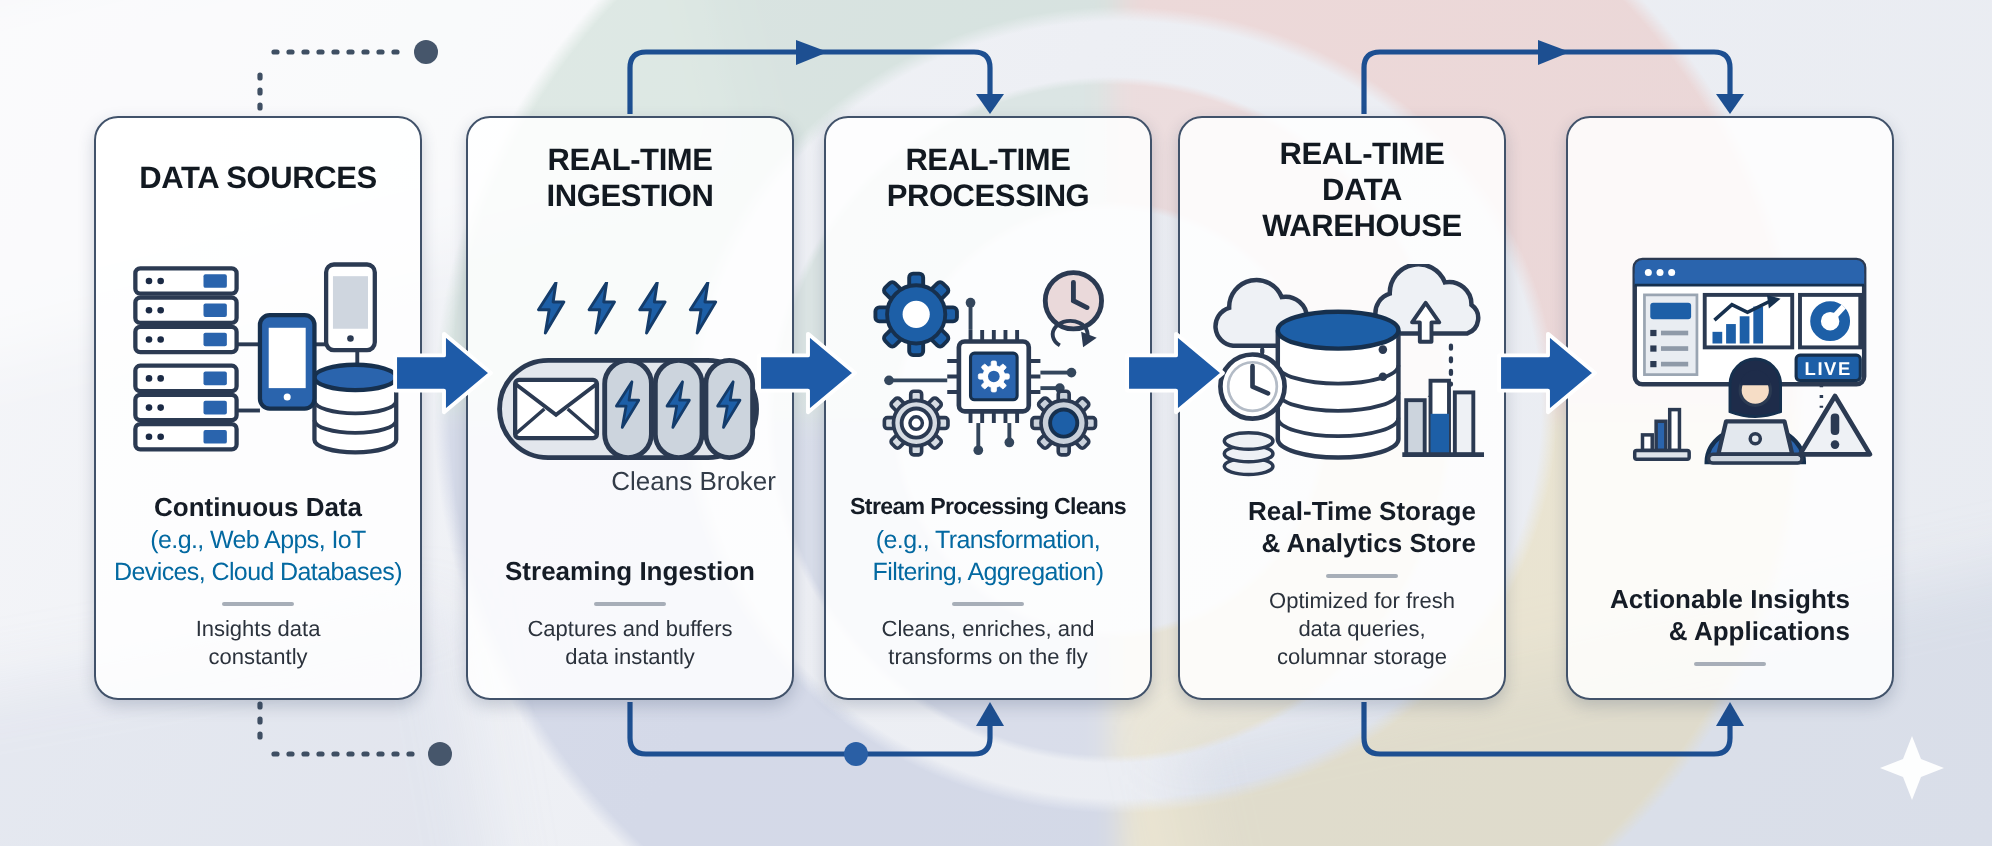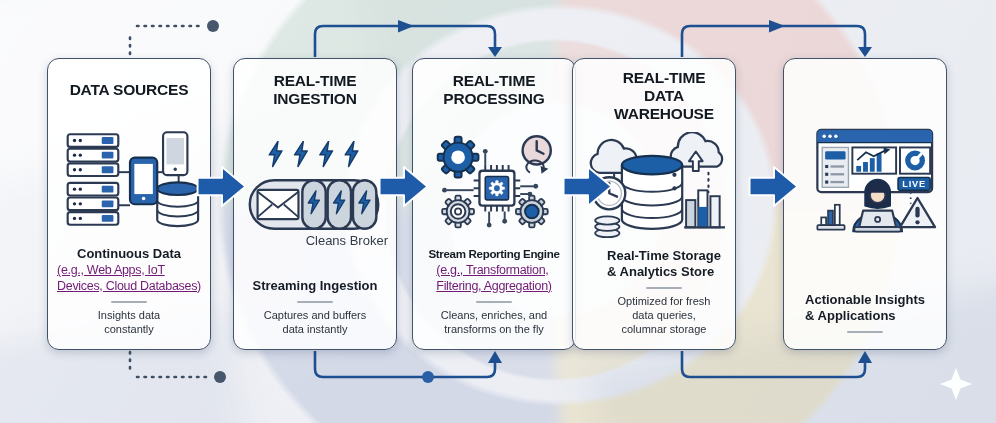--- a/index.html
+++ b/index.html
@@ -20,28 +20,28 @@
     mask:radial-gradient(closest-side,transparent 0 54%,#000 56% 86%,transparent 88%);}
   #swirl-outer{left:170px;top:-155px;width:780px;height:720px;}
   #swirl-inner{left:360px;top:15px;width:390px;height:390px;opacity:.30;}
 
   #connector-layer{position:absolute;left:0;top:0;z-index:2;pointer-events:none;}
 
   .card{position:absolute;top:58px;width:164px;height:292px;box-sizing:border-box;
     background:rgba(255,255,255,.84);border:1.5px solid #41526a;border-radius:12px;
     box-shadow:0 3px 8px rgba(45,65,95,.22);
     display:flex;flex-direction:column;align-items:center;padding:10px 8px;z-index:3;}
-  #card-0{left:47px;}#card-1{left:233px;}#card-2{left:412px;}#card-3{left:572px;padding-left:28px;}#card-4{left:783px;}
+  #card-0{left:47px;}#card-1{left:233px;}#card-2{left:412px;}#card-3{left:589px;padding-left:28px;}#card-4{left:783px;}
   .card-title{min-height:42px;display:flex;align-items:center;justify-content:center;text-align:center;
     font-weight:bold;font-size:15.5px;line-height:1.16;letter-spacing:-.2px;color:#121921;white-space:pre-line;}
   .icon-wrap{flex:1;display:flex;flex-direction:column;align-items:flex-end;justify-content:center;width:100%;}
   .icon-caption{font-size:13px;color:#333c48;margin-top:2px;}
-  .sub{font-weight:bold;font-size:13px;color:#151c26;text-align:left;white-space:pre-line;line-height:1.25;}
+  .sub{font-weight:bold;font-size:13px;color:#151c26;text-align:right;white-space:pre-line;line-height:1.25;}
   #card-2 .sub{font-size:11.6px;letter-spacing:-.35px;}
-  .detail{font-size:12.5px;letter-spacing:-.3px;color:#701a75;text-align:left;white-space:pre-line;line-height:1.26;margin-top:1px;text-decoration:underline;}
+  .detail{font-size:12.5px;letter-spacing:-.3px;color:#0369a1;text-align:center;white-space:pre-line;line-height:1.26;margin-top:1px;}
   .divider{width:36px;height:2px;background:#a7aeb8;border-radius:1px;margin:7px auto 6px;}
   .footer{font-size:11px;color:#2b323c;text-align:center;white-space:pre-line;line-height:1.26;margin-bottom:2px;}
 
   .chev{position:absolute;top:164px;width:52px;height:45px;z-index:4;}
   #chev-0{left:196px;}#chev-1{left:378px;}#chev-2{left:562px;}#chev-3{left:748px;}
 </style>
 </head>
 <body>
 
 <svg width="0" height="0" style="position:absolute" aria-hidden="true">
@@ -245,21 +245,21 @@
         <use href="#gear8" transform="translate(78,60) scale(0.38)" fill="#fff" stroke="#fff" stroke-width="1"></use>
         <circle cx="78" cy="60" r="3" fill="#2a64ad"></circle>
       </g>
       <use href="#gear8" transform="translate(38,84) scale(0.78)" fill="#d6dce3" stroke="#2b3a52" stroke-width="2.4"></use>
       <circle cx="38" cy="84" r="7.5" fill="#fff" stroke="#2b3a52" stroke-width="2"></circle>
       <circle cx="38" cy="84" r="3.2" fill="none" stroke="#2b3a52" stroke-width="1.8"></circle>
       <use href="#gear8" transform="translate(114,84) scale(0.78)" fill="#c9d1db" stroke="#2b3a52" stroke-width="2.4"></use>
       <circle cx="114" cy="84" r="7" fill="#1d5fa7" stroke="#16304e" stroke-width="2"></circle>
     </svg>
   </div>
-  <div class="sub">Stream Reporting Engine</div>
+  <div class="sub">Stream Processing Cleans</div>
   <div class="detail">(e.g., Transformation,
 Filtering, Aggregation)</div>
   <div class="divider"></div>
   <div class="footer">Cleans, enriches, and
 transforms on the fly</div>
 </div>
 
 <div class="card" id="card-3">
   <div class="card-title">REAL-TIME DATA
 WAREHOUSE</div>

